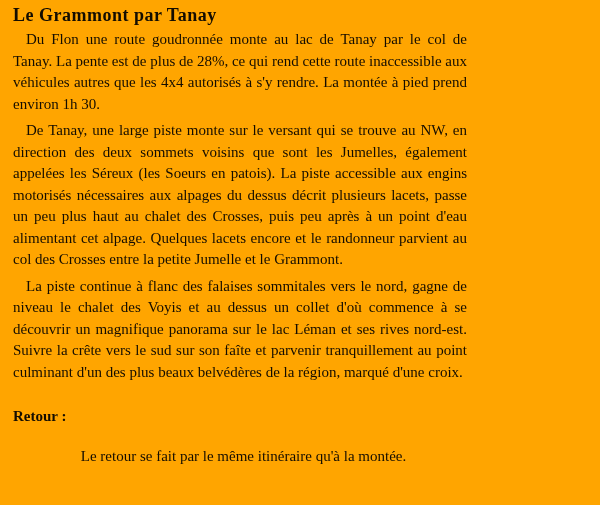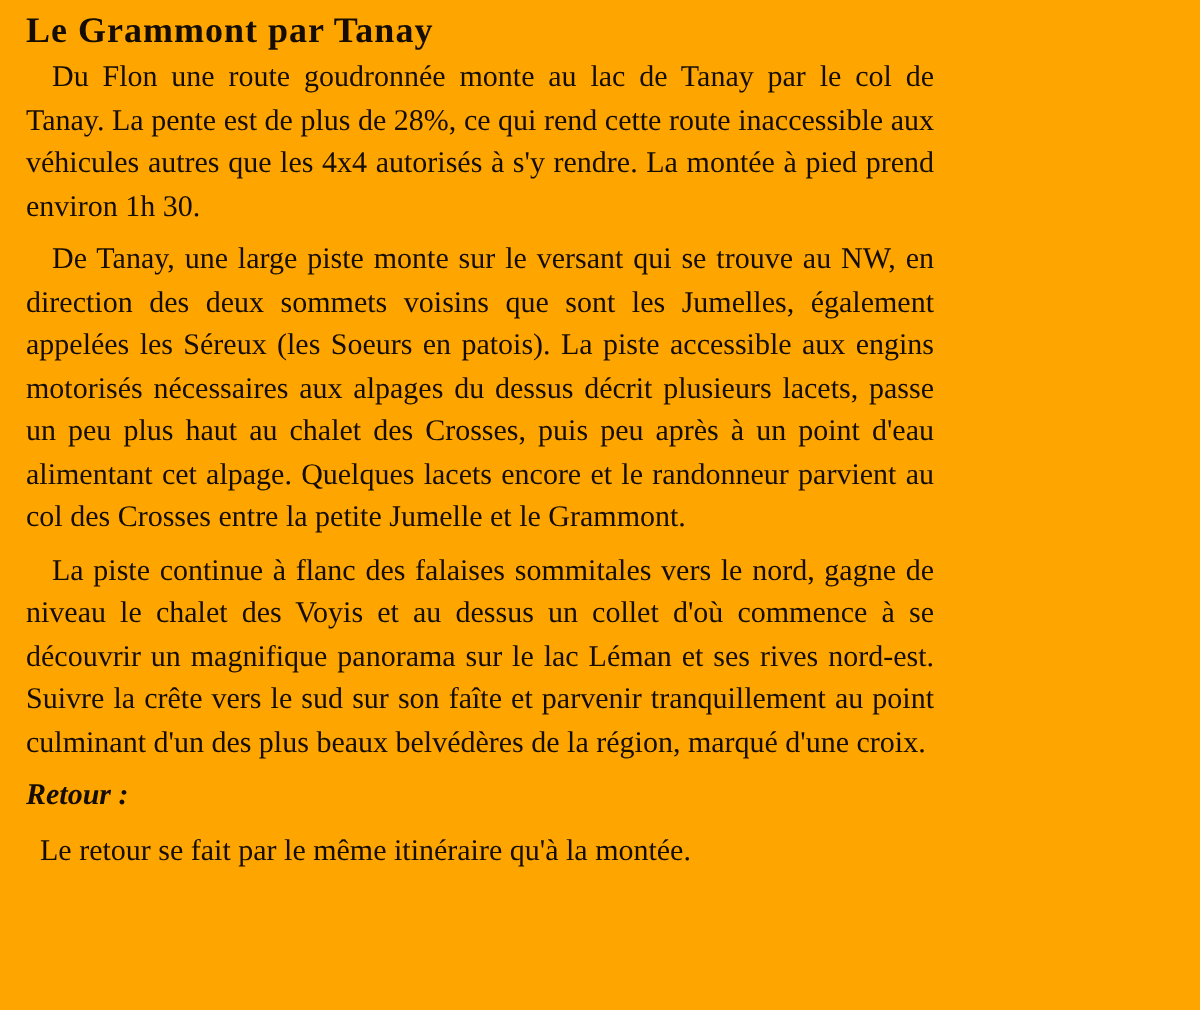--- a/index.html
+++ b/index.html
@@ -27,34 +27,33 @@
     letter-spacing: 0.5px;
     margin: 4px 0 0 0;
   }
   .section-heading {
     font-size: 15px;
     line-height: 19px;
     font-weight: bold;
     margin: 15px 0 0 0;
   }
   .section-heading.retour {
-    margin-top: 6px;
-    font-style: italic;
+    margin-top: 24px;
   }
   .para {
     font-size: 15px;
     line-height: 21.5px;
     text-align: justify;
     text-indent: 13px;
     margin: 3px 0 5px 0;
   }
   .para.single {
-    text-align: left;
+    text-align: center;
     text-indent: 7px;
-    margin-top: 8px;
+    margin-top: 20px;
   }
 </style>
 </head>
 <body>
 
 <div class="page">
 
   <h1 class="page-title">Le Grammont par Tanay</h1>
 
 

